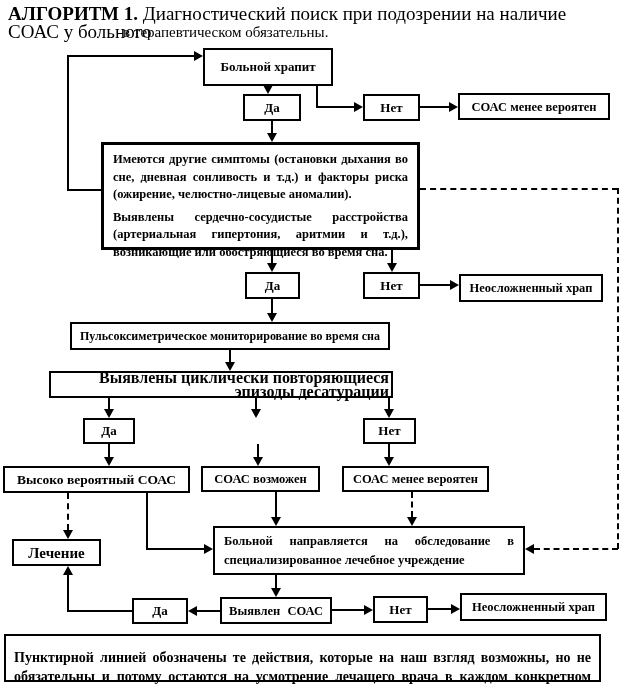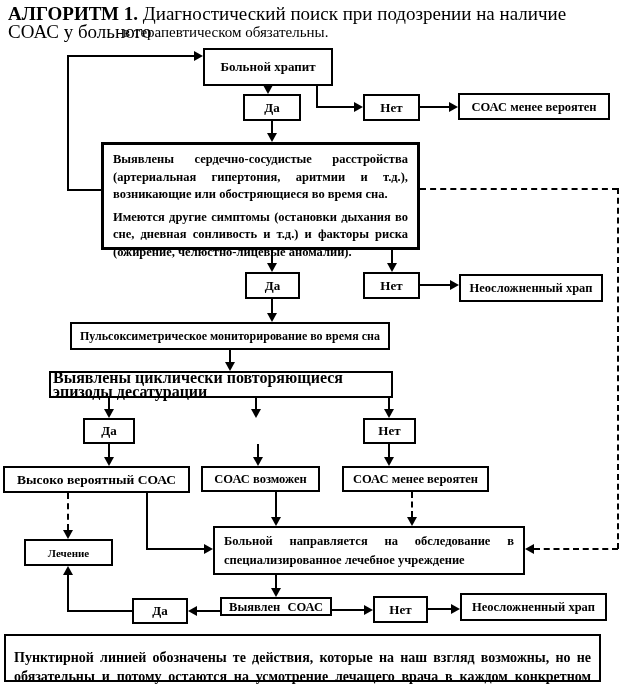--- a/index.html
+++ b/index.html
@@ -7,21 +7,21 @@
     position:relative;width:626px;height:686px;background:#ffffff;
     font-family:"Liberation Serif", serif;color:#000;overflow:hidden;
   }
   
   #title{position:absolute;left:8px;top:5px;width:612px;font-size:19px;line-height:18px;}
   #title .tb{font-weight:bold;}
   #title2{position:absolute;left:123px;top:23px;font-size:15px;line-height:18px;}
   
   .node{
     position:absolute;border:2px solid #000;background:#fff;box-sizing:border-box;
-    display:flex;align-items:center;justify-content:center;text-align:left;
+    display:flex;align-items:center;justify-content:center;text-align:right;
     font-weight:bold;font-size:12.5px;line-height:14px;padding:5px 2px;
   }
   .para{display:block;text-align:justify;align-items:flex-start;justify-content:flex-start;}
   .para p{margin:0 0 5px 0;}
   #n-bolnoy   {left:203px;top:48px; width:130px;height:38px;font-size:13px;}
   #n-da1      {left:243px;top:94px; width:58px; height:27px;font-size:13px;}
   #n-net1     {left:363px;top:94px; width:57px; height:27px;font-size:13px;}
   #n-menee1   {left:458px;top:93px; width:152px;height:27px;}
   #n-symptoms {left:101px;top:142px;width:319px;height:108px;border-width:3px;
                font-size:12.5px;line-height:17.5px;padding:6px 9px;}
@@ -29,25 +29,25 @@
   #n-net2     {left:363px;top:272px;width:57px; height:27px;font-size:13px;}
   #n-neosl1   {left:459px;top:274px;width:144px;height:28px;}
   #n-pulse    {left:70px; top:322px;width:320px;height:28px;font-size:12px;}
   #n-desat    {left:49px; top:371px;width:344px;height:27px;font-size:16px;}
   #n-da3      {left:83px; top:418px;width:52px; height:26px;font-size:13px;}
   #n-rez      {left:178px;top:418px;width:156px;height:26px;}
   #n-net3     {left:363px;top:418px;width:53px; height:26px;font-size:13px;}
   #n-visoko   {left:3px;  top:466px;width:187px;height:27px;font-size:13.5px;}
   #n-vozm     {left:201px;top:466px;width:119px;height:26px;}
   #n-menee2   {left:342px;top:466px;width:147px;height:26px;}
-  #n-lech     {left:24px; top:539px;width:89px; height:27px;font-size:11px;}
+  #n-lech     {left:12px; top:539px;width:89px; height:27px;font-size:15px;}
   #n-naprav   {left:213px;top:526px;width:312px;height:49px;
                font-size:12.5px;line-height:19px;padding:4px 9px;}
   #n-da4      {left:132px;top:598px;width:56px; height:26px;font-size:13px;}
-  #n-vyyavlen {left:220px;top:597px;width:112px;height:19px;word-spacing:4px;}
+  #n-vyyavlen {left:220px;top:597px;width:112px;height:27px;word-spacing:4px;}
   #n-net4     {left:373px;top:596px;width:55px; height:27px;font-size:13px;}
   #n-neosl2   {left:460px;top:593px;width:147px;height:28px;}
   #n-note     {left:4px;  top:634px;width:597px;height:48px;
                font-size:14px;line-height:19px;padding:12px 8px;}
   
   .lh{position:absolute;height:0;border-top:2px solid #000;}
   .lv{position:absolute;width:0;border-left:2px solid #000;}
   .lh.dash{border-top-style:dashed;}
   .lv.dash{border-left-style:dashed;}
   
@@ -63,22 +63,22 @@
 <div id="canvas">
 
   <div id="title"><span class="tb">АЛГОРИТМ 1.</span><span> Диагностический поиск при подозрении на наличие СОАС у больного</span></div>
   <div id="title2">в терапевтическом обязательны.</div>
 
   <div class="node" id="n-bolnoy">Больной храпит</div>
   <div class="node" id="n-da1">Да</div>
   <div class="node" id="n-net1">Нет</div>
   <div class="node" id="n-menee1">СОАС менее вероятен</div>
   <div class="node para" id="n-symptoms">
+    <p>Имеются другие симптомы (остановки дыхания во сне, дневная сонливость и т.д.) и факторы риска (ожирение, челюстно-лицевые аномалии).</p>
     <p>Выявлены сердечно-сосудистые расстройства (артериальная гипертония, аритмии и т.д.), возникающие или обостряющиеся во время сна.</p>
-    <p>Имеются другие симптомы (остановки дыхания во сне, дневная сонливость и т.д.) и факторы риска (ожирение, челюстно-лицевые аномалии).</p>
   </div>
   <div class="node" id="n-da2">Да</div>
   <div class="node" id="n-net2">Нет</div>
   <div class="node" id="n-neosl1">Неосложненный храп</div>
   <div class="node" id="n-pulse">Пульсоксиметрическое мониторирование во время сна</div>
   <div class="node" id="n-desat">Выявлены циклически повторяющиеся эпизоды десатурации</div>
   <div class="node" id="n-da3">Да</div>
   <div class="node" id="n-net3">Нет</div>
   <div class="node" id="n-vozm">СОАС возможен</div>
   <div class="node" id="n-visoko">Высоко вероятный СОАС</div>

